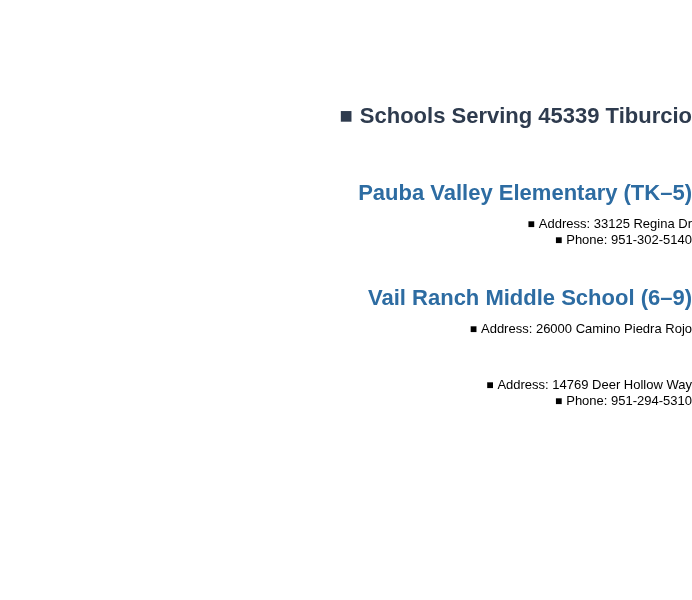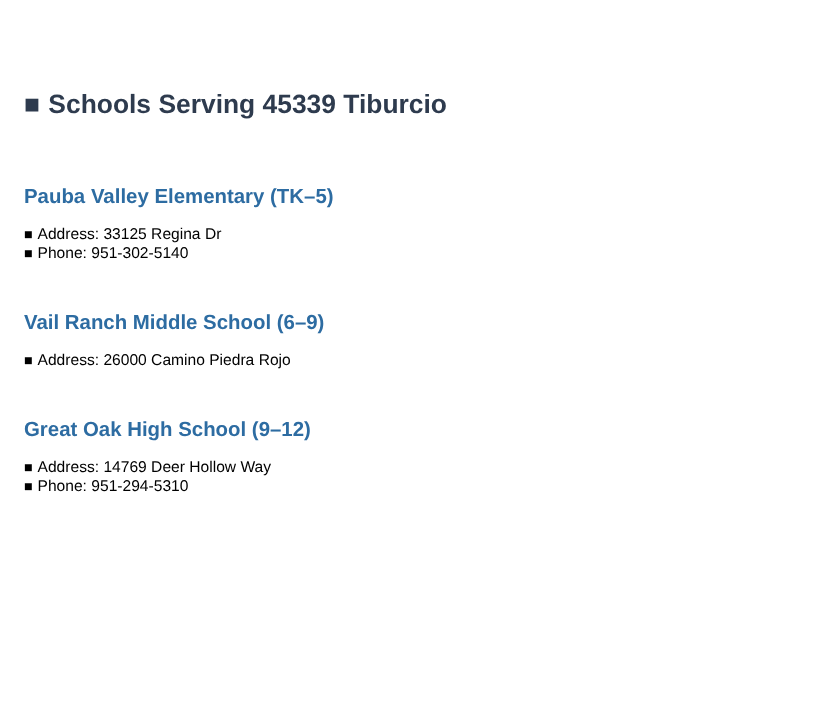--- a/index.html
+++ b/index.html
@@ -15,40 +15,40 @@
   }
   body {
     width: 692px;
     height: 600px;
     background: var(--background-color);
     font-family: "Liberation Sans", sans-serif;
     overflow: hidden;
   }
   .content {
     margin-left: 20px;           
-    padding-top: 74px;
-    text-align: left;
+    padding-top: 103px;
+    text-align: right;
   }
   .page-title {
     font-size: 22px;
     font-weight: bold;
     color: var(--title-color);
     line-height: 26px;
     margin: 0 0 54px 0;
   }
   .title-bullet {
     display: inline-block;
     margin-right: 7px;
     color: var(--title-color);
   }
   .school-section {
     margin: 0 0 40px 0;
   }
   .school-name {
-    font-size: 17px;
+    font-size: 22px;
     font-weight: bold;
     color: var(--school-heading-color);
     line-height: 20px;
     margin: 0 0 13px 0;
   }
   .detail-line {
     font-size: 13px;
     color: var(--body-text-color);
     line-height: 16px;
   }
@@ -71,18 +71,17 @@
     <div class="detail-line"><span class="item-bullet">■</span><span>Address: 33125 Regina Dr</span></div>
     <div class="detail-line"><span class="item-bullet">■</span><span>Phone: 951-302-5140</span></div>
   </div>
 
   <div class="school-section">
     <h2 class="school-name">Vail Ranch Middle School (6–9)</h2>
     <div class="detail-line"><span class="item-bullet">■</span><span>Address: 26000 Camino Piedra Rojo</span></div>
   </div>
 
   <div class="school-section">
-    <h2 class="school-name">Great Oak High School (9–12)</h2>
     <div class="detail-line"><span class="item-bullet">■</span><span>Address: 14769 Deer Hollow Way</span></div>
     <div class="detail-line"><span class="item-bullet">■</span><span>Phone: 951-294-5310</span></div>
   </div>
 
 </div>
 
 </body></html>

